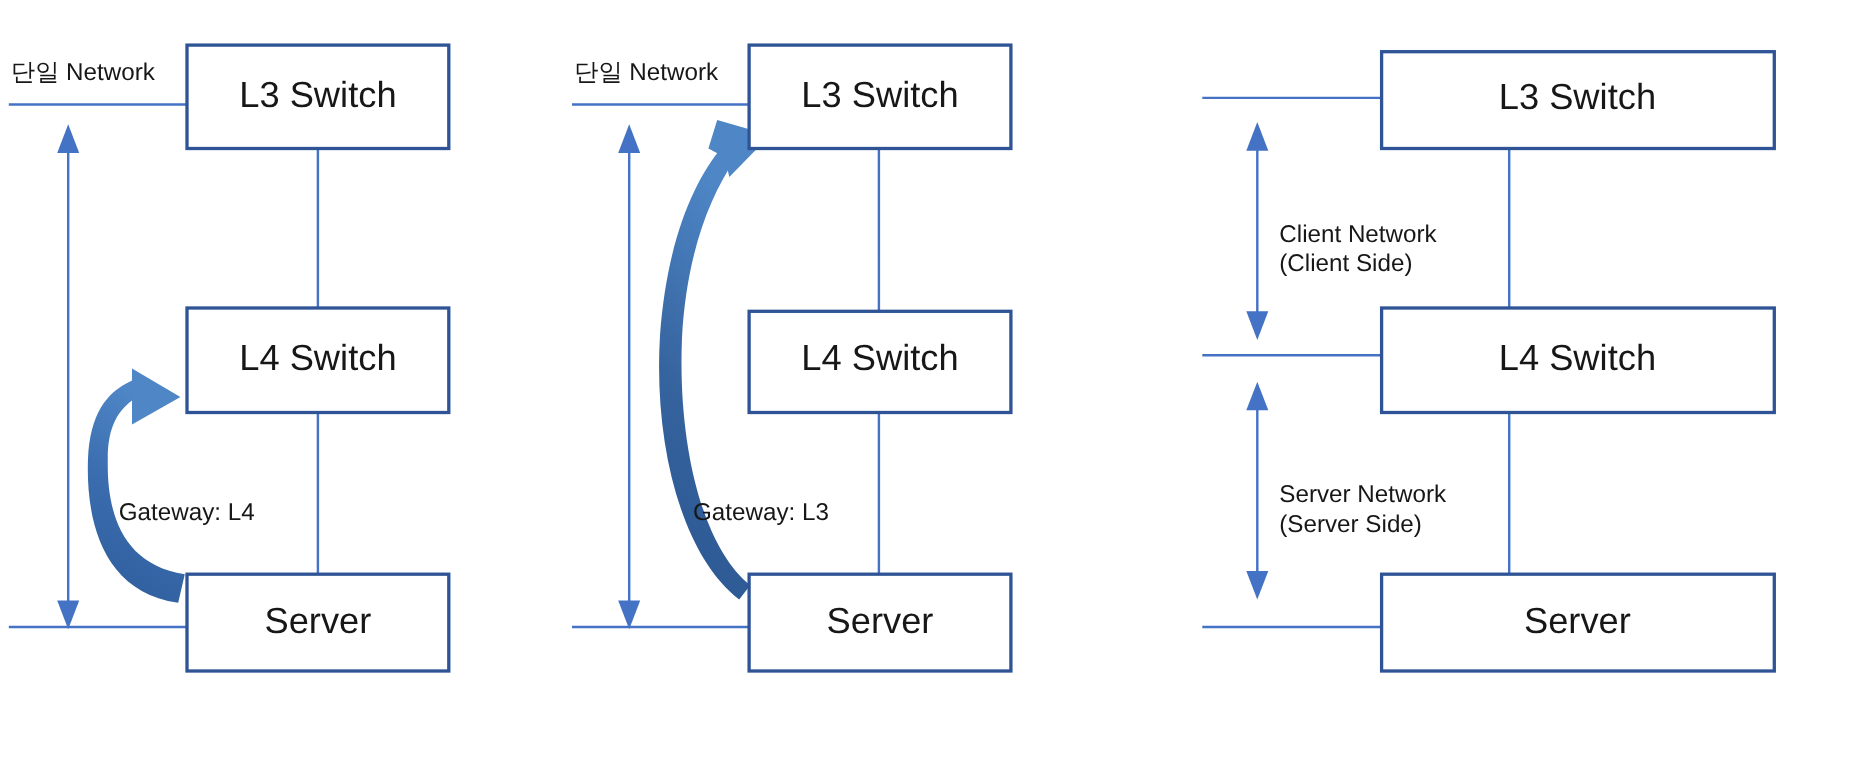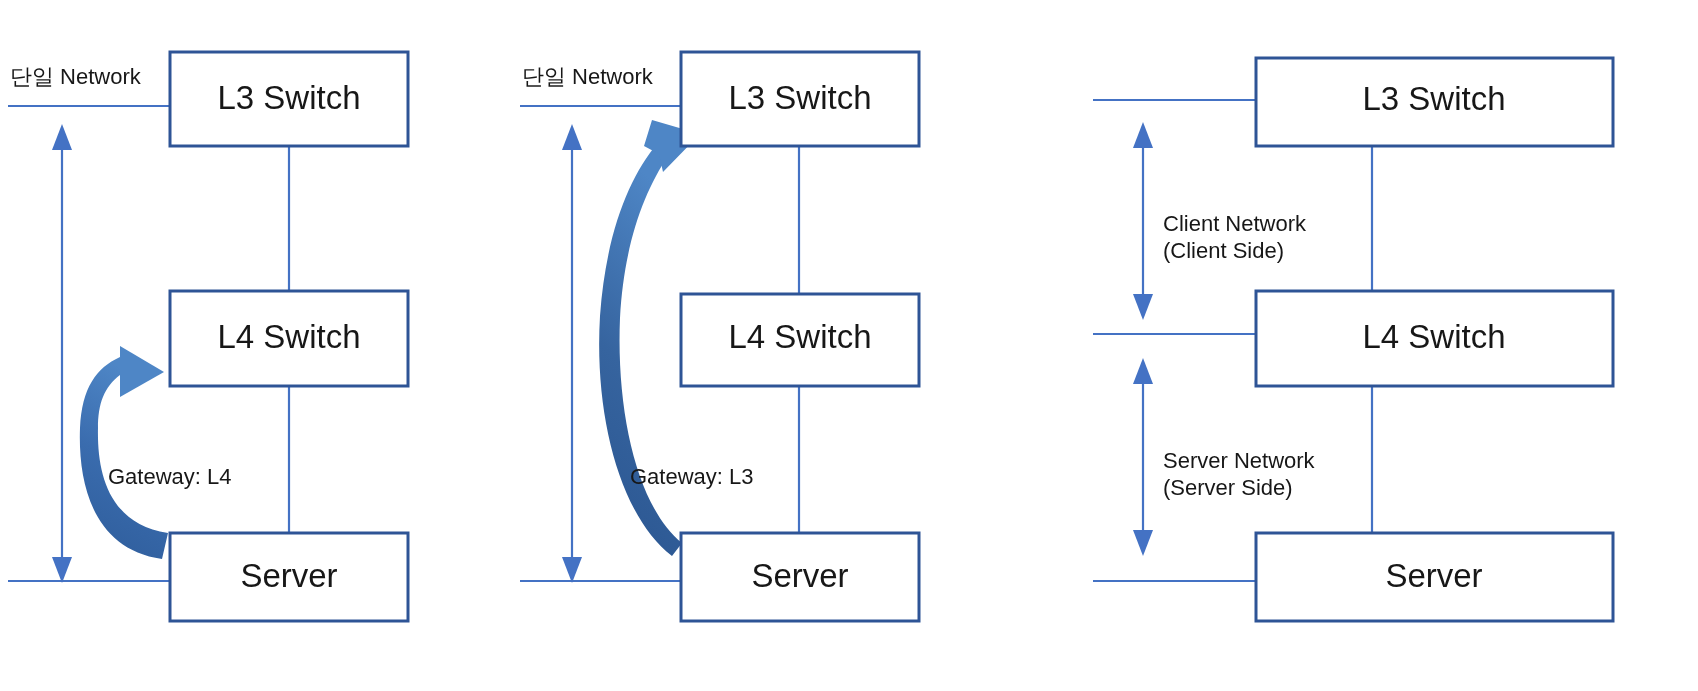--- a/index.html
+++ b/index.html
@@ -9,21 +9,21 @@
   }
   body {
     font-family: "Liberation Sans", sans-serif;
     width: 1698px;
     height: 691px;
     position: relative;
     overflow: hidden;
   }
   #diagram-root {
     position: absolute;
-    left: 0; top: 16px;
+    left: 0; top: 5px;
     width: 1698px;
     height: 589px;
   }
   svg.diagram-svg {
     position: absolute;
     left: 0; top: 0;
     width: 1698px;
     height: 691px;
     display: block;
   }

